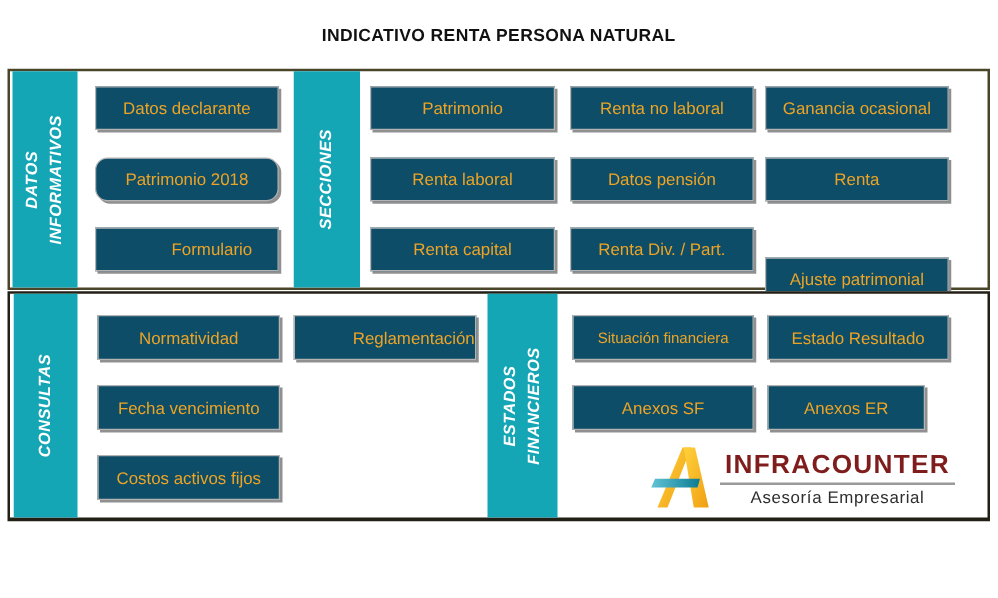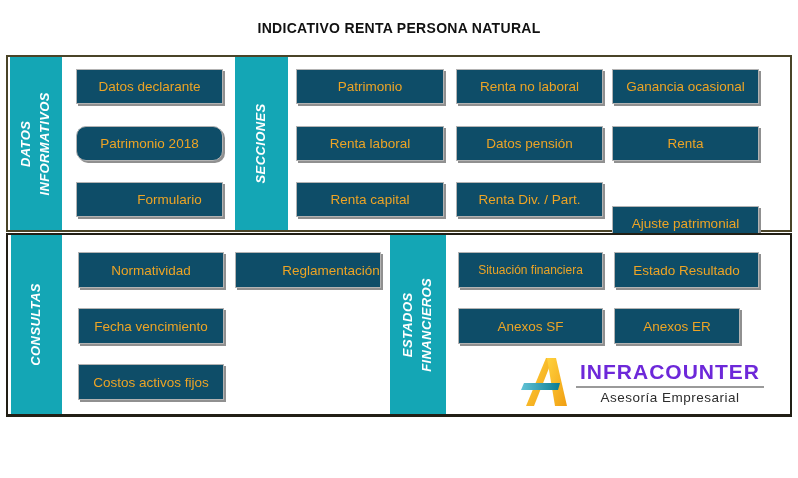--- a/index.html
+++ b/index.html
@@ -19,21 +19,21 @@
     font-size:13px; line-height:1.45; text-align:center; white-space:normal; letter-spacing:.4px; }
 
   .btn { position:absolute; background:#0e4d68; border:1px solid #b3b3b3;
     box-shadow:2px 2px 0 #909090; color:#eda425; font-size:13.5px;
     display:flex; align-items:center; justify-content:center; cursor:pointer;
     font-family:"Liberation Sans", sans-serif; }
   .btn.small { font-size:12px; }
 
   .logo { position:absolute; display:flex; align-items:center; gap:8px; }
   .logo-text { display:flex; flex-direction:column; align-items:center; }
-  .logo-brand { font-size:21px; font-weight:bold; color:#6d28d9; letter-spacing:1px;
+  .logo-brand { font-size:21px; font-weight:bold; color:#7f1d1d; letter-spacing:1px;
     padding:0 4px 2px 4px; border-bottom:2px solid #9a9a9a; }
   .logo-tagline { font-size:13.5px; color:#2d2d2d; margin-top:2px; letter-spacing:.5px; }
 </style>
 </head>
 <body>
 
 <div id="stage">
 
   <div class="page-title">INDICATIVO RENTA PERSONA NATURAL</div>
 

